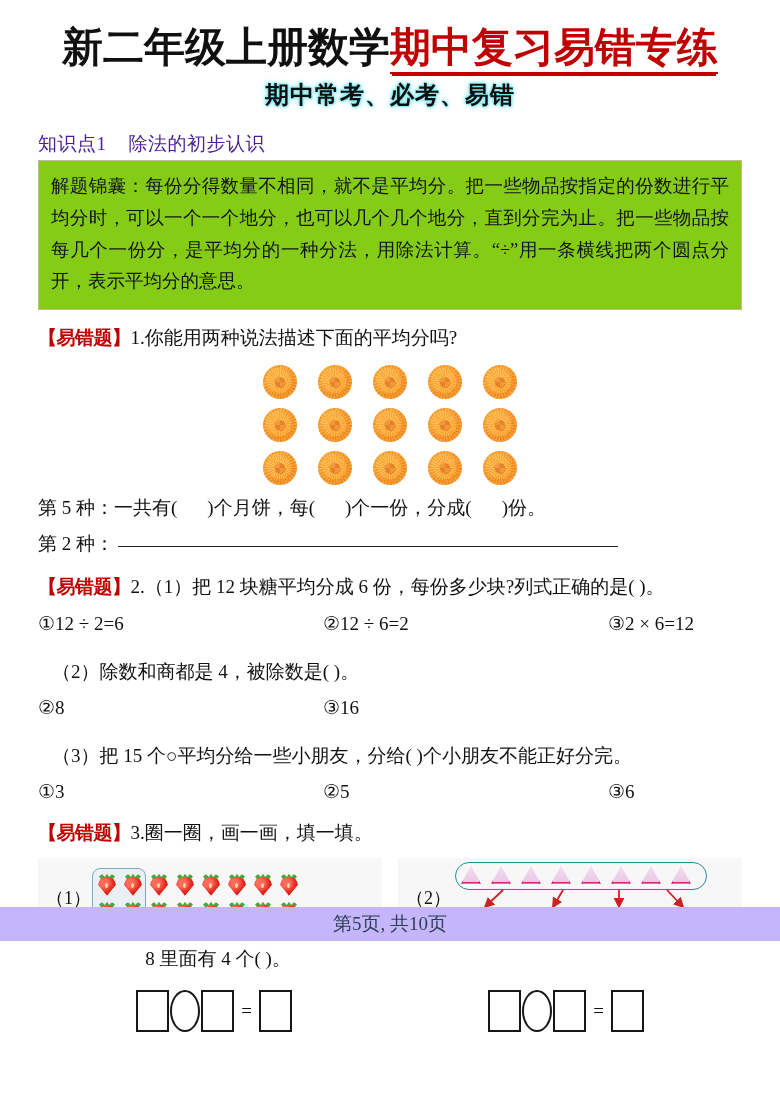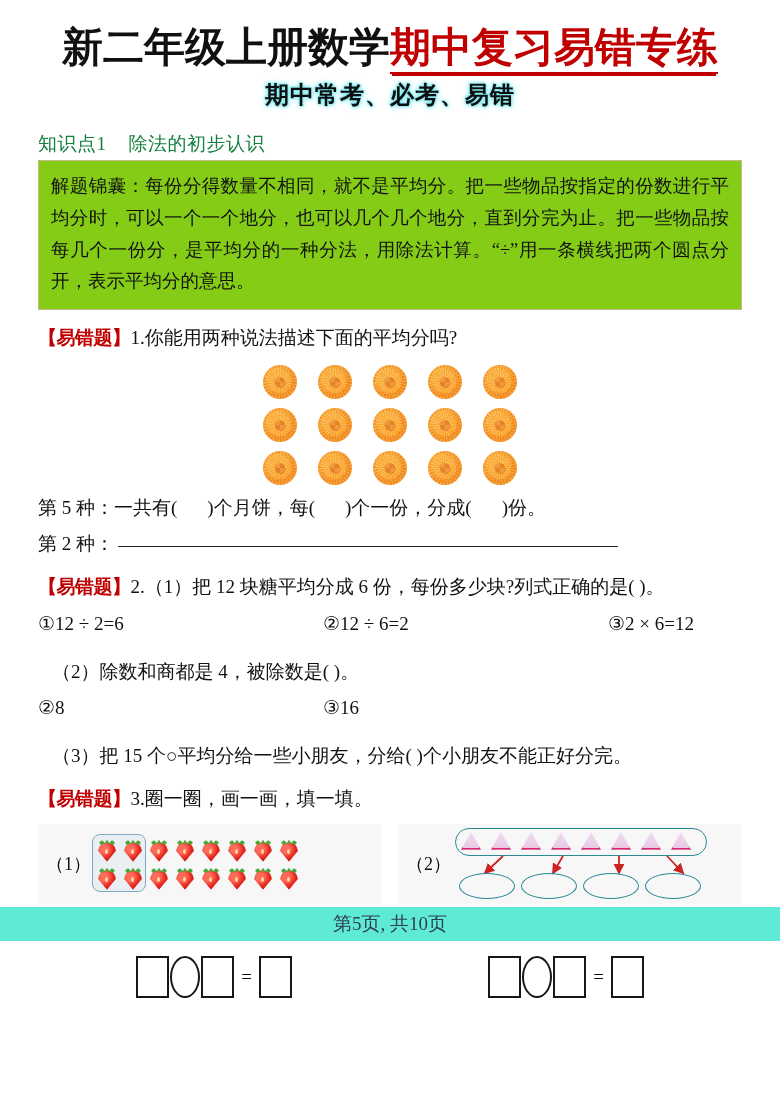--- a/index.html
+++ b/index.html
@@ -58,21 +58,21 @@
        0 0 6px #7fe8ef,
        1px 1px 2px #9ff0f5,
       -1px -1px 2px #9ff0f5;
     font-family: "Liberation Sans", "DejaVu Sans", sans-serif;
   }
 
   
   .kp-line {
     margin-top: 20px;
     font-size: 19px;
-    color: #15803d;
+    color: #4c1d95;
     letter-spacing: 0.5px;
   }
   .kp-line .kp-gap { display: inline-block; width: 22px; }
 
   
   .tipbox {
     margin-top: 3px;
     background: #84cc16;
     border: 1px solid #c9b98f;
     padding: 10px 12px 11px 12px;
@@ -306,21 +306,21 @@
     line-height: 1;
   }
 
   
   .footer {
     position: absolute;
     left: 0;
     bottom: 8px;
     width: 780px;
     text-align: center;
-    background: #5eead4;
+    background: #c4b5fd;
     font-size: 19px;
     color: #2f3f52;
     padding: 4px 0;
     font-family: "Liberation Serif", "DejaVu Serif", serif;
   }
 </style>
 </head>
 <body>
 
 <div class="page">
@@ -384,20 +384,25 @@
   <div class="sub-q">
     <span class="indent"></span><span>（2）除数和商都是 4，被除数是(        )。</span>
   </div>
   <div class="opts">
     <div class="opt">②8</div>
     <div class="opt">③16</div>
   </div>
 
   <div class="sub-q">
     <span class="indent"></span><span>（3）把 15 个○平均分给一些小朋友，分给(      )个小朋友不能正好分完。</span>
+  </div>
+  <div class="opts">
+    <div class="opt">①3</div>
+    <div class="opt">②5</div>
+    <div class="opt">③6</div>
   </div>
 
   <div class="q-line" style="margin-top:16px;">
     <span class="tag">【易错题】</span><span>3.圈一圈，画一画，填一填。</span>
   </div>
 
   <div class="fig-row">
 
     <div class="fig-cell">
       <div class="fig-inner">

